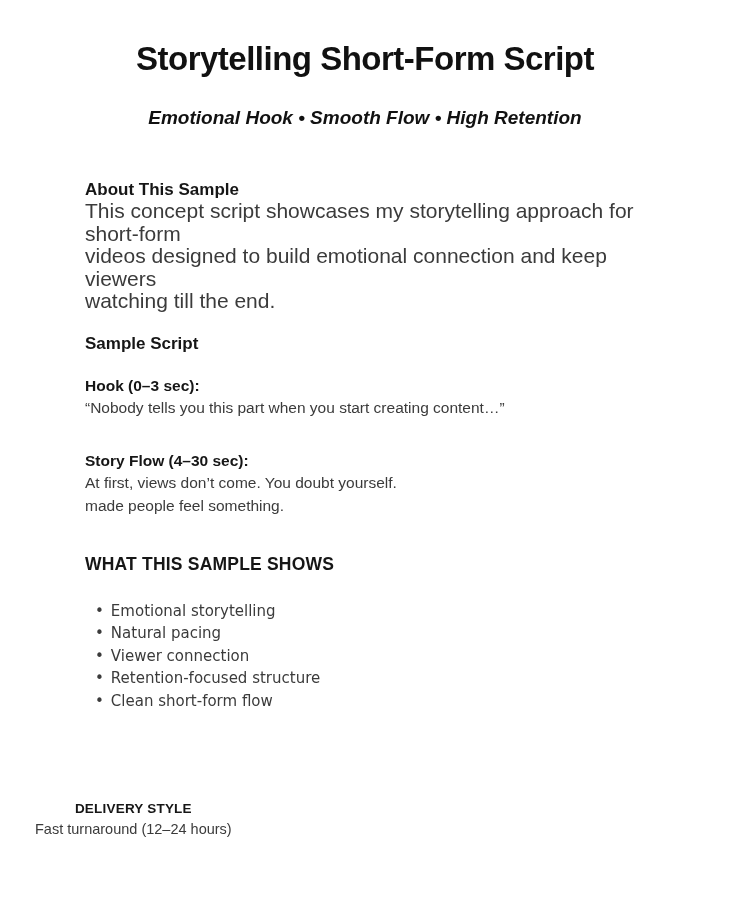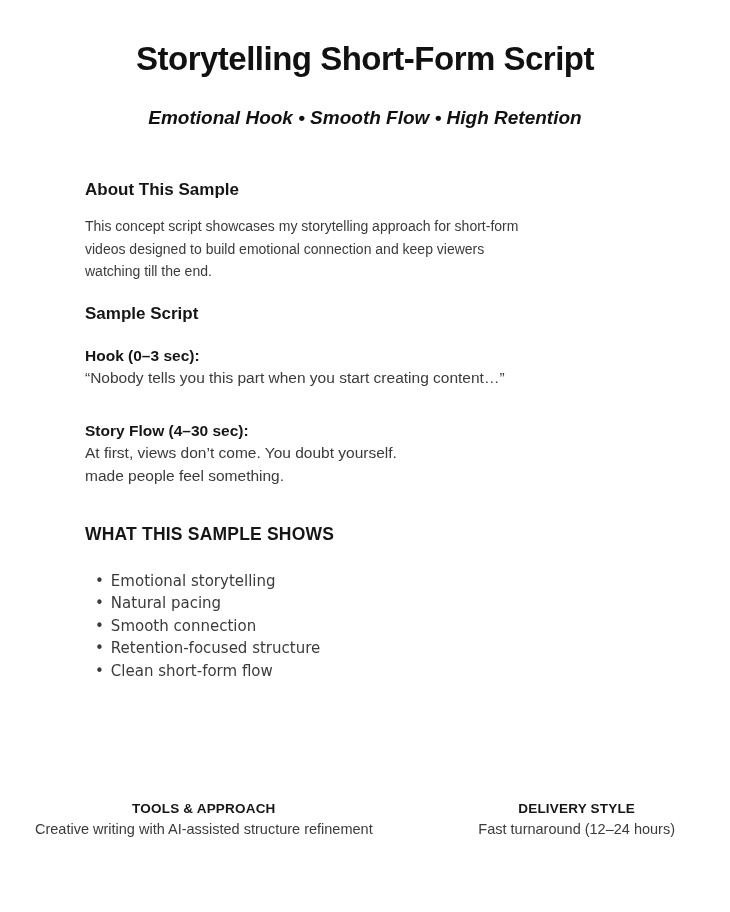--- a/index.html
+++ b/index.html
@@ -37,21 +37,21 @@
   }
   .section-heading {
     margin: 0;
     padding: 0;
     font-size: 17px;
     line-height: 20px;
     font-weight: 700;
     color: #161616;
   }
   .about-heading { margin-top: 51px; }
-  .para { margin-top: 15px; font-size: 14px; }
+  .para { font-size: 21px; }
   .para .line { line-height: 22.5px; }
   .script-heading { margin-top: 21px; }
   .block { margin-top: 21px; font-size: 15.5px; }
   .block-label {
     font-weight: 700;
     color: #161616;
     line-height: 22.5px;
   }
   .block .line { line-height: 22.5px; }
   .block-story { margin-top: 30px; }
@@ -127,31 +127,27 @@
       <div class="line">At first, views don’t come. You doubt yourself.</div>
       <div class="line">made people feel something.</div>
     </div>
 
 
     <h3 class="section-heading shows-heading">WHAT THIS SAMPLE SHOWS</h3>
 
     <ul class="bullet-list">
       <li><span class="bullet-marker">•</span><span>Emotional storytelling</span></li>
       <li><span class="bullet-marker">•</span><span>Natural pacing</span></li>
-      <li><span class="bullet-marker">•</span><span>Smooth connection</span></li>
+      <li><span class="bullet-marker">•</span><span>Viewer connection</span></li>
       <li><span class="bullet-marker">•</span><span>Retention-focused structure</span></li>
       <li><span class="bullet-marker">•</span><span>Clean short-form flow</span></li>
     </ul>
 
   </div>
 
   <div class="footer">
-    <div class="footer-col">
-      <div class="footer-heading">TOOLS &amp; APPROACH</div>
-      <div class="footer-text">Creative writing with AI-assisted structure refinement</div>
-    </div>
     <div class="footer-col">
       <div class="footer-heading">DELIVERY STYLE</div>
       <div class="footer-text">Fast turnaround (12–24 hours)</div>
     </div>
   </div>
 
 </div>
 
 </body></html>

